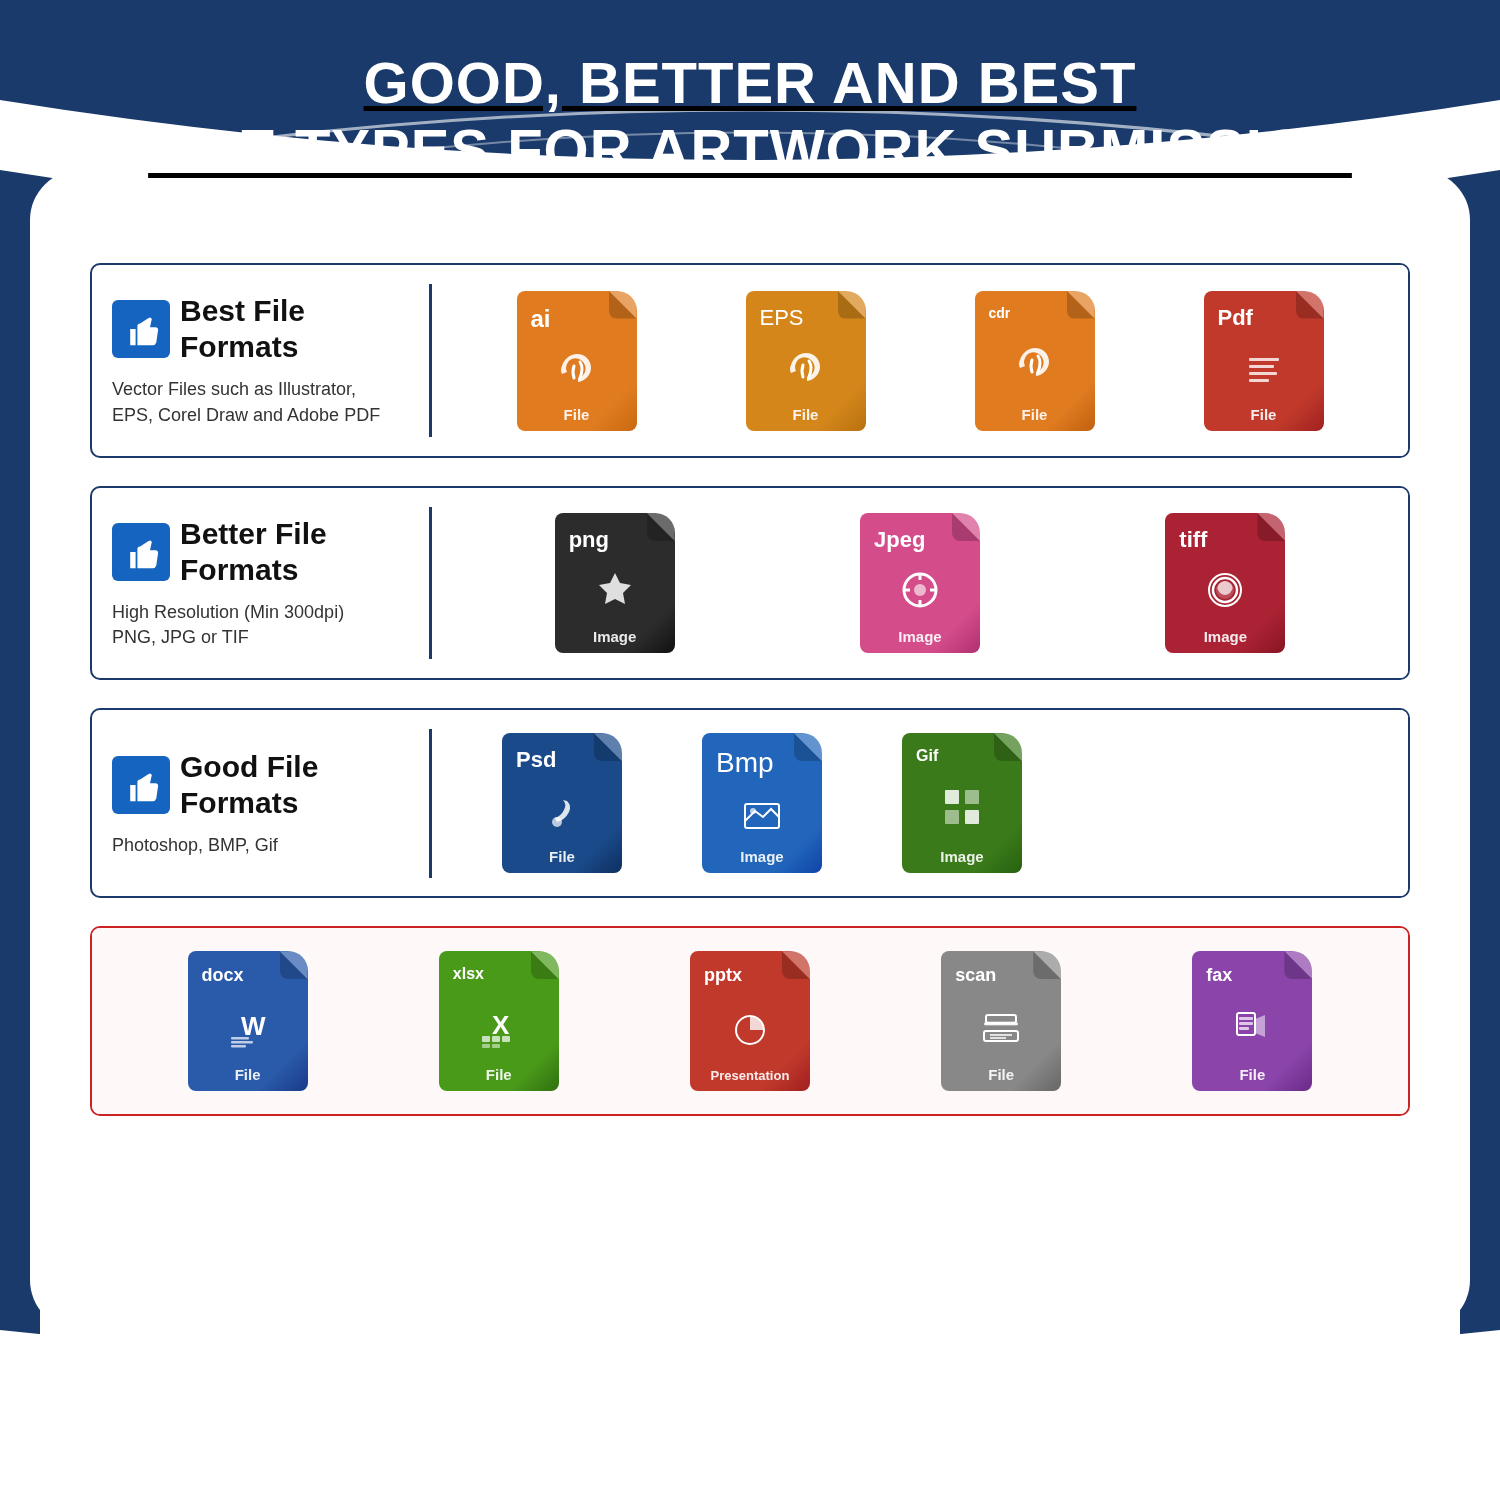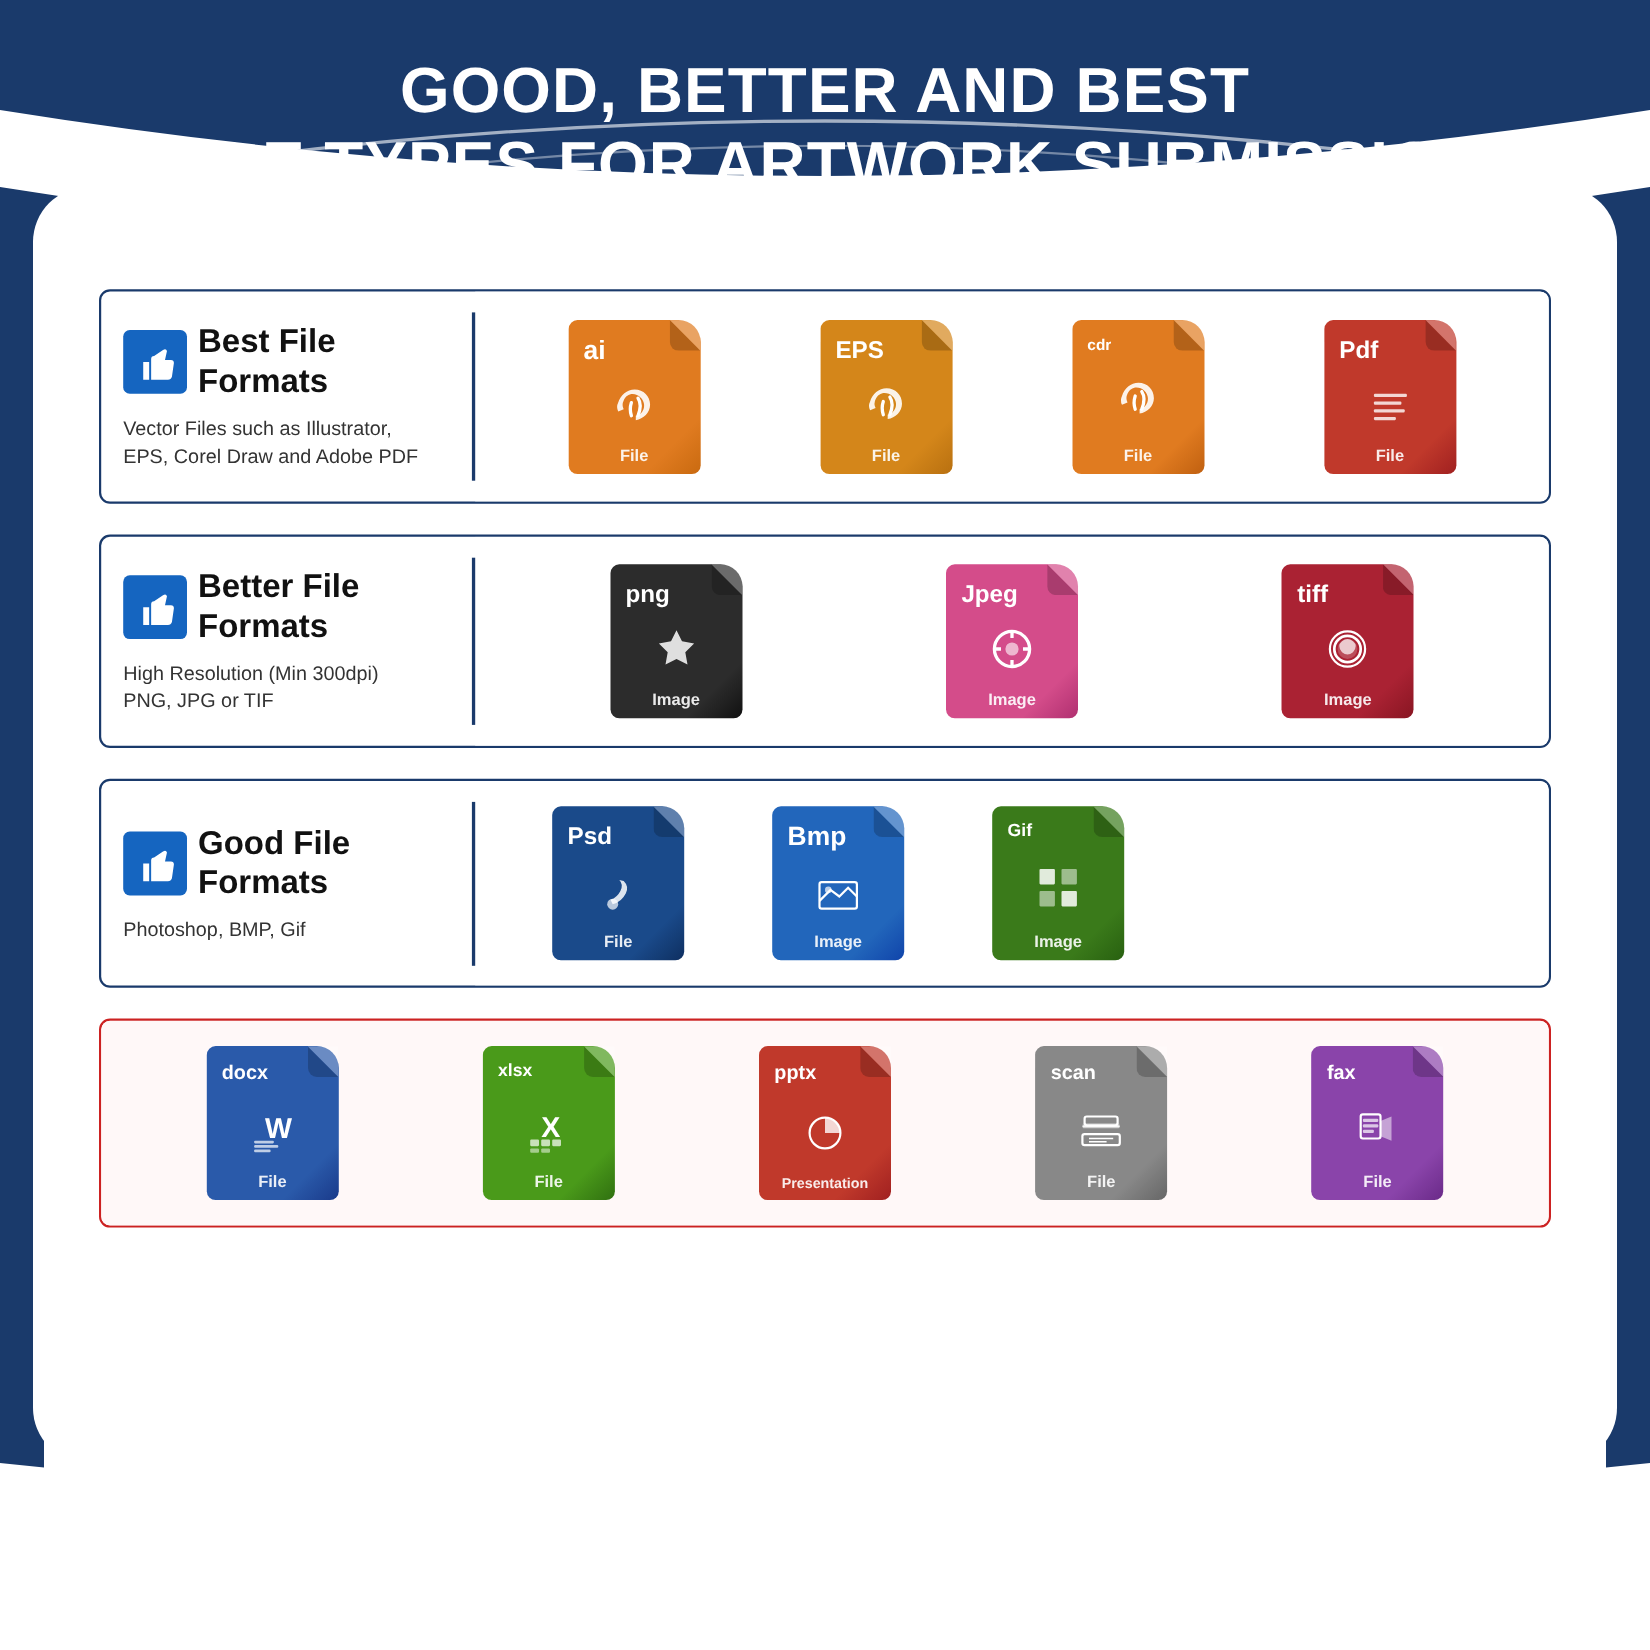--- a/index.html
+++ b/index.html
@@ -223,21 +223,21 @@
 
   <path d="M100,160 Q750,60 1400,160" stroke="white" stroke-width="3" fill="none" opacity="0.6"></path>
   <path d="M200,180 Q750,85 1300,180" stroke="white" stroke-width="2" fill="none" opacity="0.4"></path>
 
   <path d="M100,1340 Q750,1440 1400,1340" stroke="white" stroke-width="3" fill="none" opacity="0.6"></path>
   <path d="M200,1320 Q750,1415 1300,1320" stroke="white" stroke-width="2" fill="none" opacity="0.4"></path>
 </svg>
 
 <div class="page-wrapper">
 
-  <div class="header" style="padding-top:50px;">
+  <div class="header" style="padding-top:50px;text-decoration:underline;">
     <div class="header-title">
       <div>GOOD, BETTER AND BEST</div>
       <div>FILE TYPES FOR ARTWORK SUBMISSION</div>
     </div>
   </div>
 
   <div class="content-area" style="margin-top:10px;">
 
     <div class="section-row">
       <div class="left-panel">
@@ -260,21 +260,21 @@
             <svg class="file-svg" viewBox="0 0 50 50" style="z-index:2;">
               <path d="M25,10 C18,10 12,15 10,22 Q8,26 10,30 L15,28 Q13,24 15,20 C17,15 22,13 27,15 C32,17 35,23 33,28 Q31,33 26,34 L26,38 C33,37 39,31 39,24 C39,16 33,10 25,10 Z" fill="white" opacity="0.9"></path>
               <path d="M22,22 Q20,28 22,34 M28,18 Q32,24 28,34" stroke="white" stroke-width="3" fill="none" stroke-linecap="round"></path>
             </svg>
             <div class="file-label-bottom" style="z-index:2;">File</div>
           </div>
         </div>
 
         <div class="file-icon">
           <div class="file-shape" style="background: linear-gradient(135deg, #d4861a 80%, #b87010 100%);">
-            <div class="file-ext" style="font-size:22px;color:white;font-weight:700;align-self:flex-start;margin-top:4px;z-index:2;">EPS</div>
+            <div class="file-ext" style="font-size:22px;color:white;font-weight:400;align-self:flex-start;margin-top:4px;z-index:2;">EPS</div>
             <svg class="file-svg" viewBox="0 0 50 50" style="z-index:2;">
               <path d="M25,10 C18,10 12,15 10,22 Q8,26 10,30 L15,28 Q13,24 15,20 C17,15 22,13 27,15 C32,17 35,23 33,28 Q31,33 26,34 L26,38 C33,37 39,31 39,24 C39,16 33,10 25,10 Z" fill="white" opacity="0.9"></path>
               <path d="M22,22 Q20,28 22,34 M28,18 Q32,24 28,34" stroke="white" stroke-width="3" fill="none" stroke-linecap="round"></path>
             </svg>
             <div class="file-label-bottom" style="z-index:2;">File</div>
           </div>
         </div>
 
         <div class="file-icon">
           <div class="file-shape" style="background: linear-gradient(135deg, #e07b20 80%, #c06010 100%);">
@@ -378,21 +378,21 @@
             <svg class="file-svg" viewBox="0 0 50 50" style="z-index:2;">
               <path d="M30,15 Q35,20 32,26 Q28,34 20,36 L18,32 Q24,30 27,24 Q30,18 26,14 Z" fill="white" opacity="0.85"></path>
               <circle cx="20" cy="36" r="5" fill="white" opacity="0.7"></circle>
             </svg>
             <div class="file-label-bottom" style="z-index:2;">File</div>
           </div>
         </div>
 
         <div class="file-icon">
           <div class="file-shape" style="background: linear-gradient(135deg, #2266bb 80%, #1044aa 100%);">
-            <div class="file-ext" style="font-size:24px;color:white;font-weight:700;align-self:flex-start;margin-top:4px;z-index:2;">Bmp</div>
+            <div class="file-ext" style="font-size:28px;color:white;font-weight:400;align-self:flex-start;margin-top:4px;z-index:2;">Bmp</div>
             <svg class="file-svg" viewBox="0 0 50 50" style="z-index:2;">
               <rect x="8" y="15" width="34" height="24" rx="2" stroke="white" stroke-width="2" fill="none"></rect>
               <path d="M8,32 L18,22 L26,28 L34,20 L42,28" stroke="white" stroke-width="2" fill="none"></path>
               <circle cx="16" cy="22" r="3" fill="white" opacity="0.7"></circle>
             </svg>
             <div class="file-label-bottom" style="z-index:2;">Image</div>
           </div>
         </div>
 
         <div class="file-icon">

